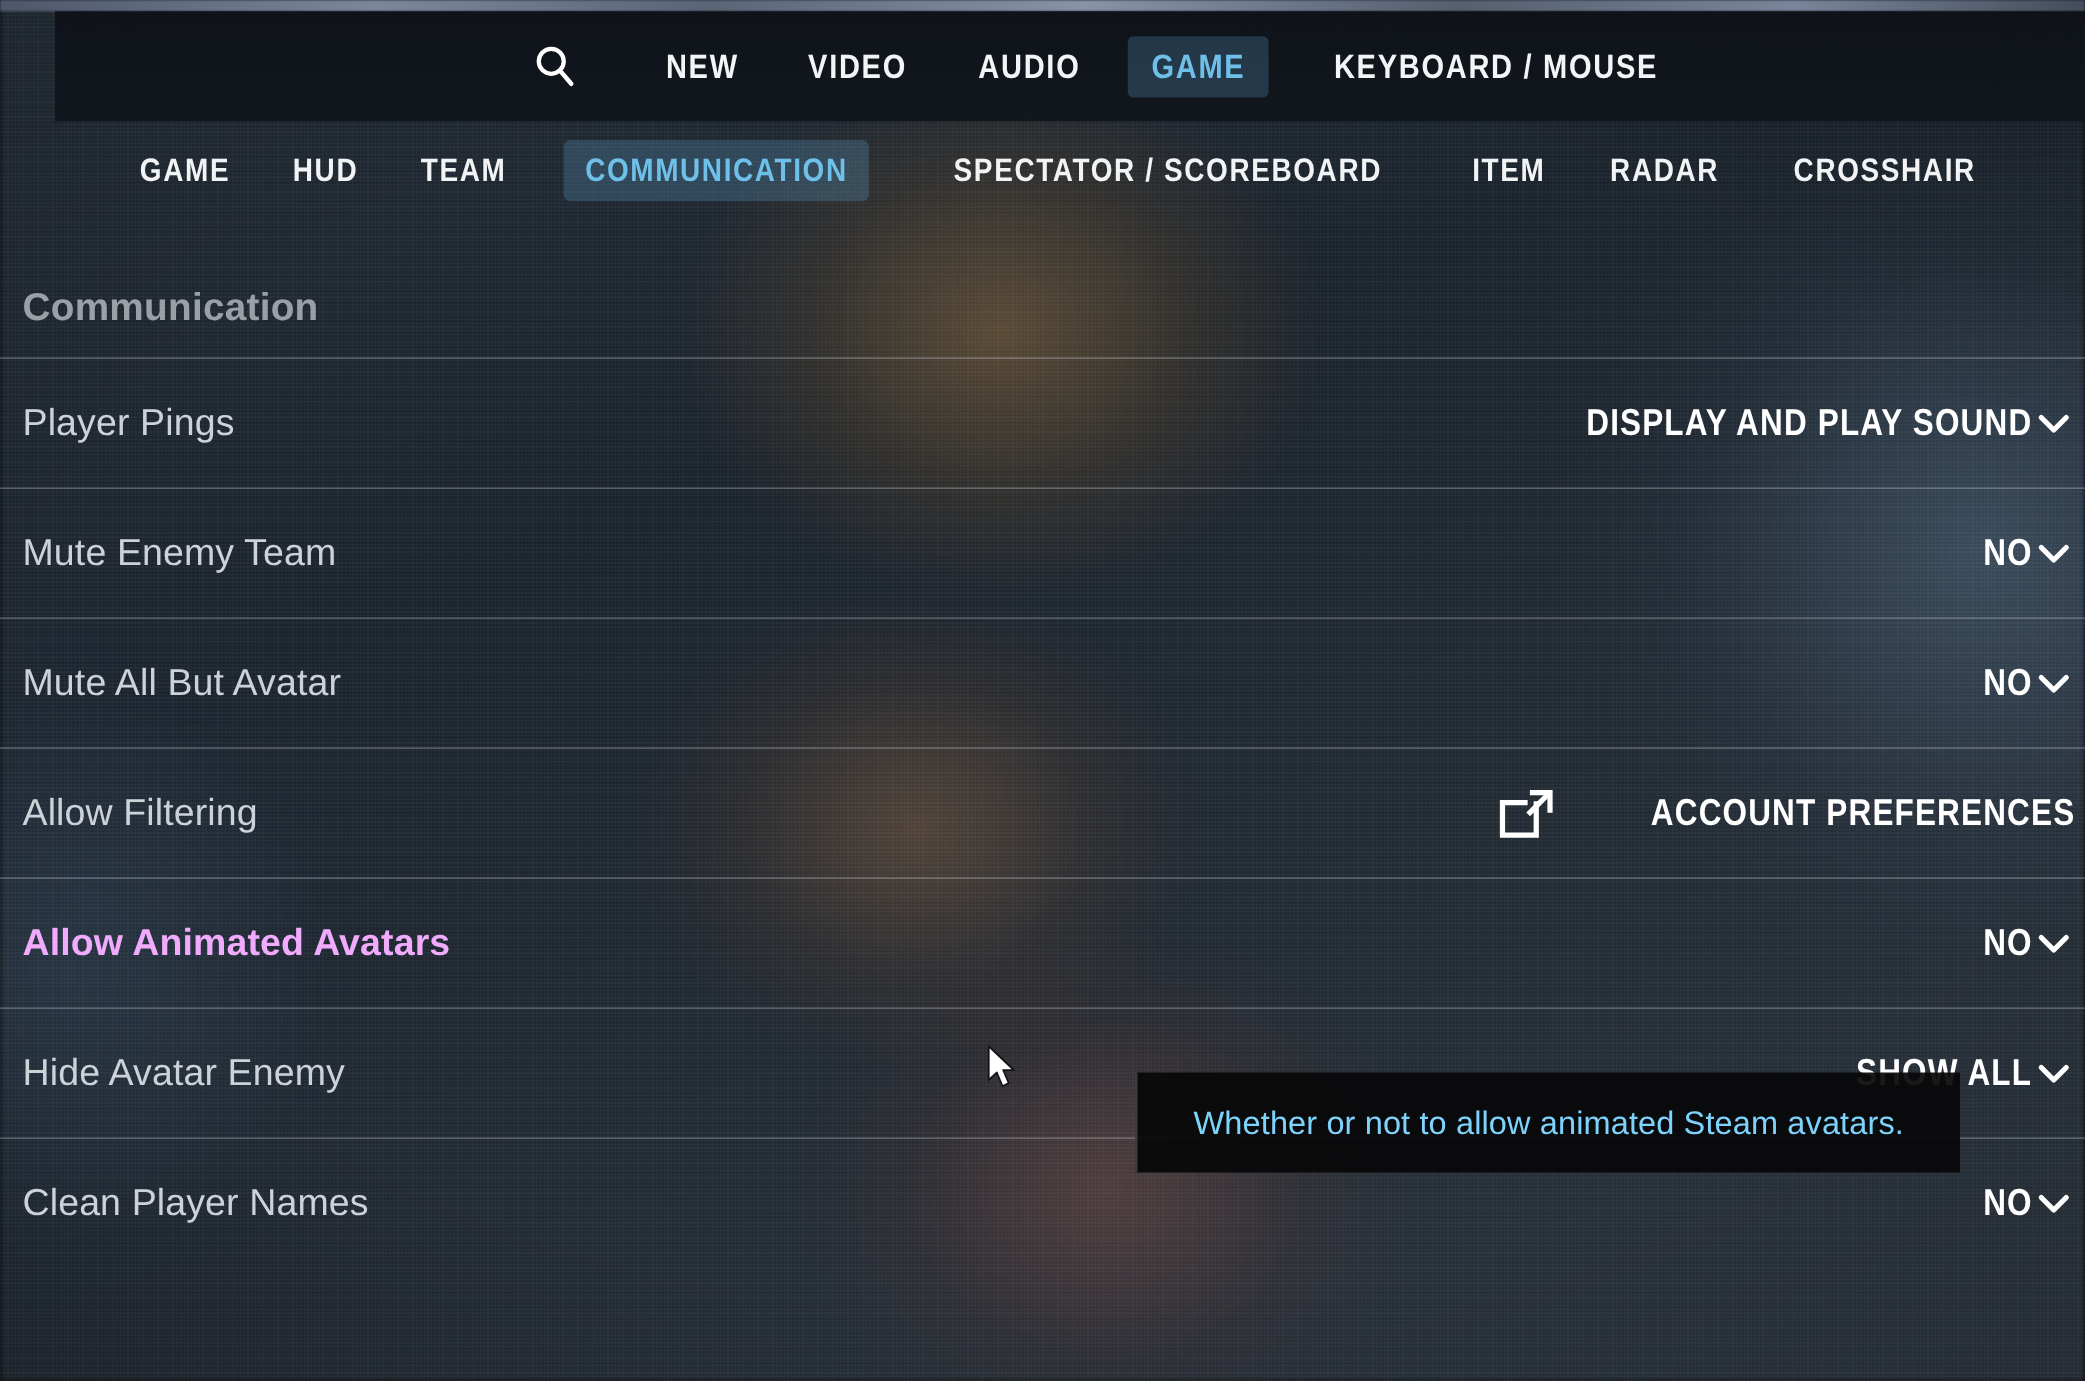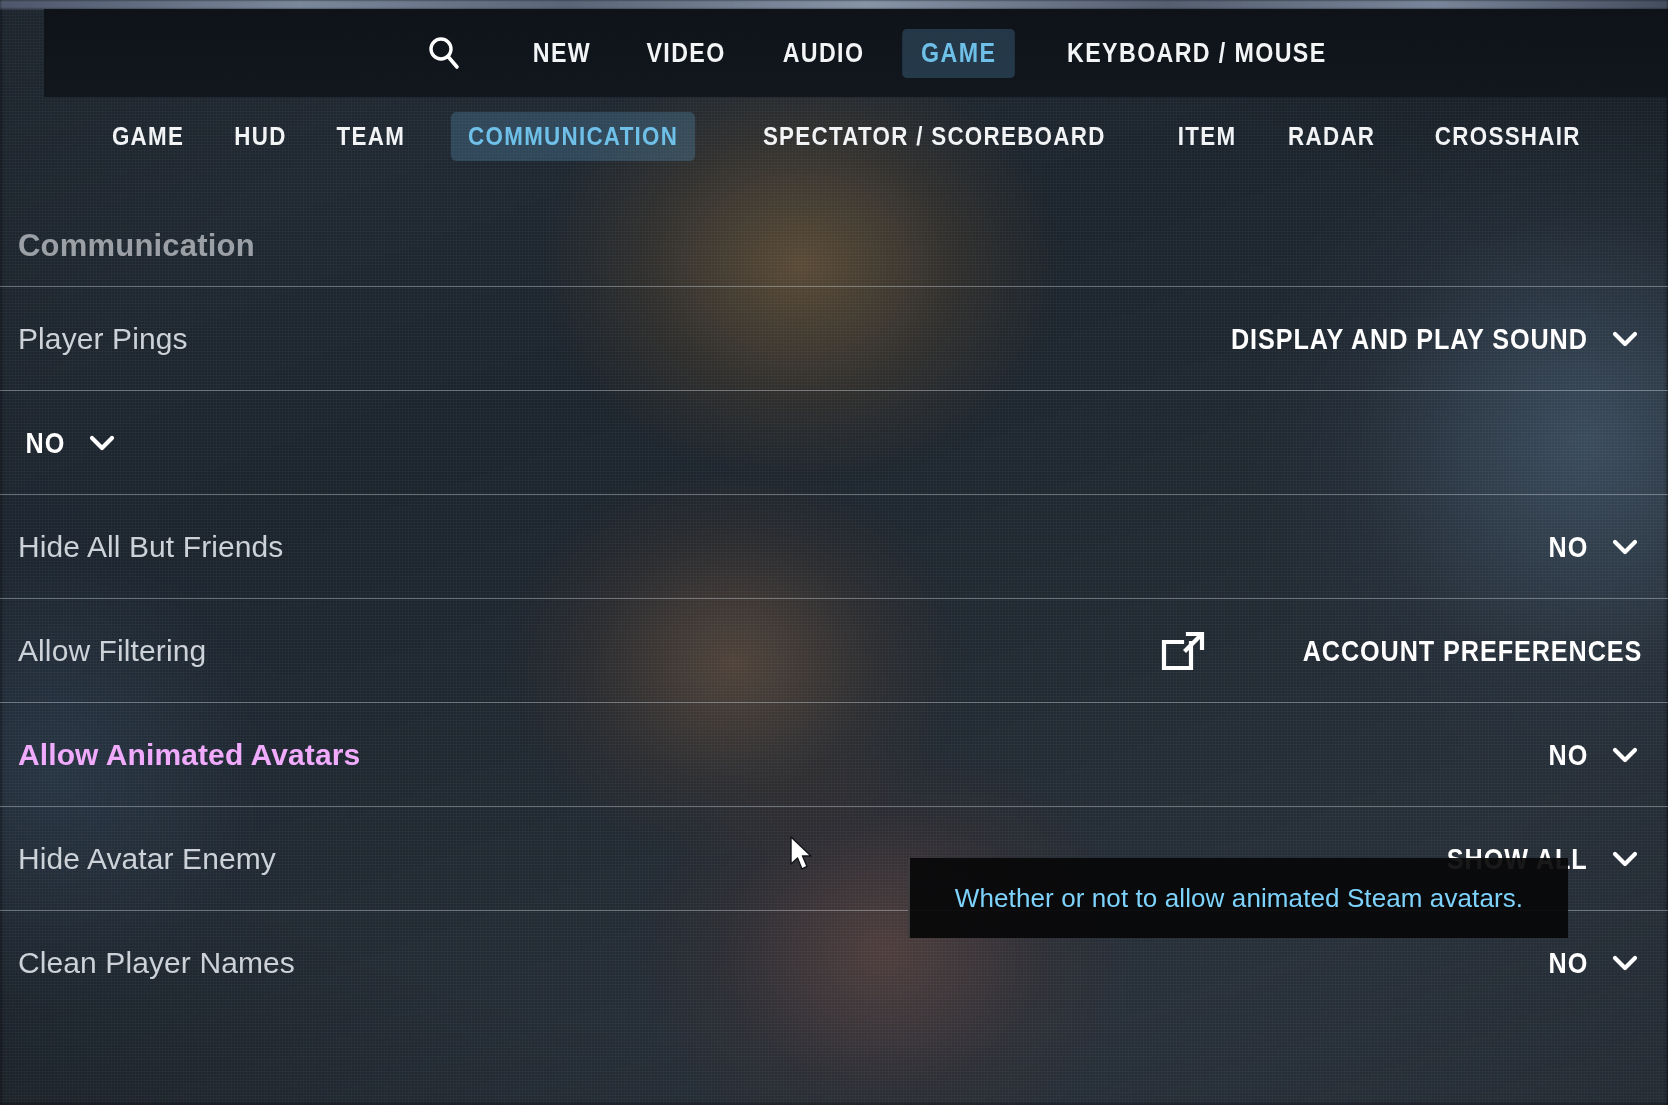--- a/index.html
+++ b/index.html
@@ -94,32 +94,32 @@
   .section-title {
     padding:52px 0 22px 18px;
     font-size:31px; font-weight:700; color:#9ba0a6; letter-spacing:0.2px;
   }
 
   .rows { display:block; }
 
   .row {
     position:relative;
     display:flex; align-items:center; justify-content:space-between;
-    height:104px; padding:0 26px 0 18px;
+    height:104px; padding:0 8px 0 18px;
     border-top:1px solid rgba(205,212,220,0.42);
     cursor:pointer;
   }
   .row:first-child { border-top:1px solid rgba(205,212,220,0.42); }
 
   .row-label {
     font-size:30px; color:#ccd2d8; font-weight:400; letter-spacing:0.1px;
   }
   .row.hovered .row-label { color:#f0abfc; font-weight:700; }
 
-  .row-control { display:flex; align-items:center; gap:20px; }
+  .row-control { display:flex; align-items:center; }
 
   .row-value {
     font-family:"Liberation Sans Narrow","Liberation Sans", sans-serif;
     font-size:30px; font-weight:700; letter-spacing:1.1px;
     color:#ffffff; text-transform:uppercase; white-space:nowrap;
     transform:scaleX(0.84); transform-origin:right center;
   }
 
   .chev { width:34px; height:34px; flex:0 0 auto; }
   .ext-icon { width:50px; height:46px; flex:0 0 auto; margin-right:10px; }
@@ -197,32 +197,33 @@
           <div class="row-value">DISPLAY AND PLAY SOUND</div>
           <span class="chev">
             <svg width="34" height="34" viewBox="0 0 34 34" fill="none">
               <path d="M7 12 L17 22 L27 12" stroke="#ffffff" stroke-width="4.2" stroke-linecap="round" stroke-linejoin="round"></path>
             </svg>
           </span>
         </div>
       </div>
 
       <div class="row">
-        <div class="row-control">
-          <div class="row-value">NO</div>
-          <span class="chev">
-            <svg width="34" height="34" viewBox="0 0 34 34" fill="none">
-              <path d="M7 12 L17 22 L27 12" stroke="#ffffff" stroke-width="4.2" stroke-linecap="round" stroke-linejoin="round"></path>
-            </svg>
-          </span>
-        </div>
-      </div>
-
-      <div class="row">
-        <div class="row-label">Hide All But Friends</div>
+        <div class="row-label">Mute Enemy Team</div>
+        <div class="row-control">
+          <div class="row-value">NO</div>
+          <span class="chev">
+            <svg width="34" height="34" viewBox="0 0 34 34" fill="none">
+              <path d="M7 12 L17 22 L27 12" stroke="#ffffff" stroke-width="4.2" stroke-linecap="round" stroke-linejoin="round"></path>
+            </svg>
+          </span>
+        </div>
+      </div>
+
+      <div class="row">
+        <div class="row-label">Mute All But Avatar</div>
         <div class="row-control">
           <div class="row-value">NO</div>
           <span class="chev">
             <svg width="34" height="34" viewBox="0 0 34 34" fill="none">
               <path d="M7 12 L17 22 L27 12" stroke="#ffffff" stroke-width="4.2" stroke-linecap="round" stroke-linejoin="round"></path>
             </svg>
           </span>
         </div>
       </div>
 

